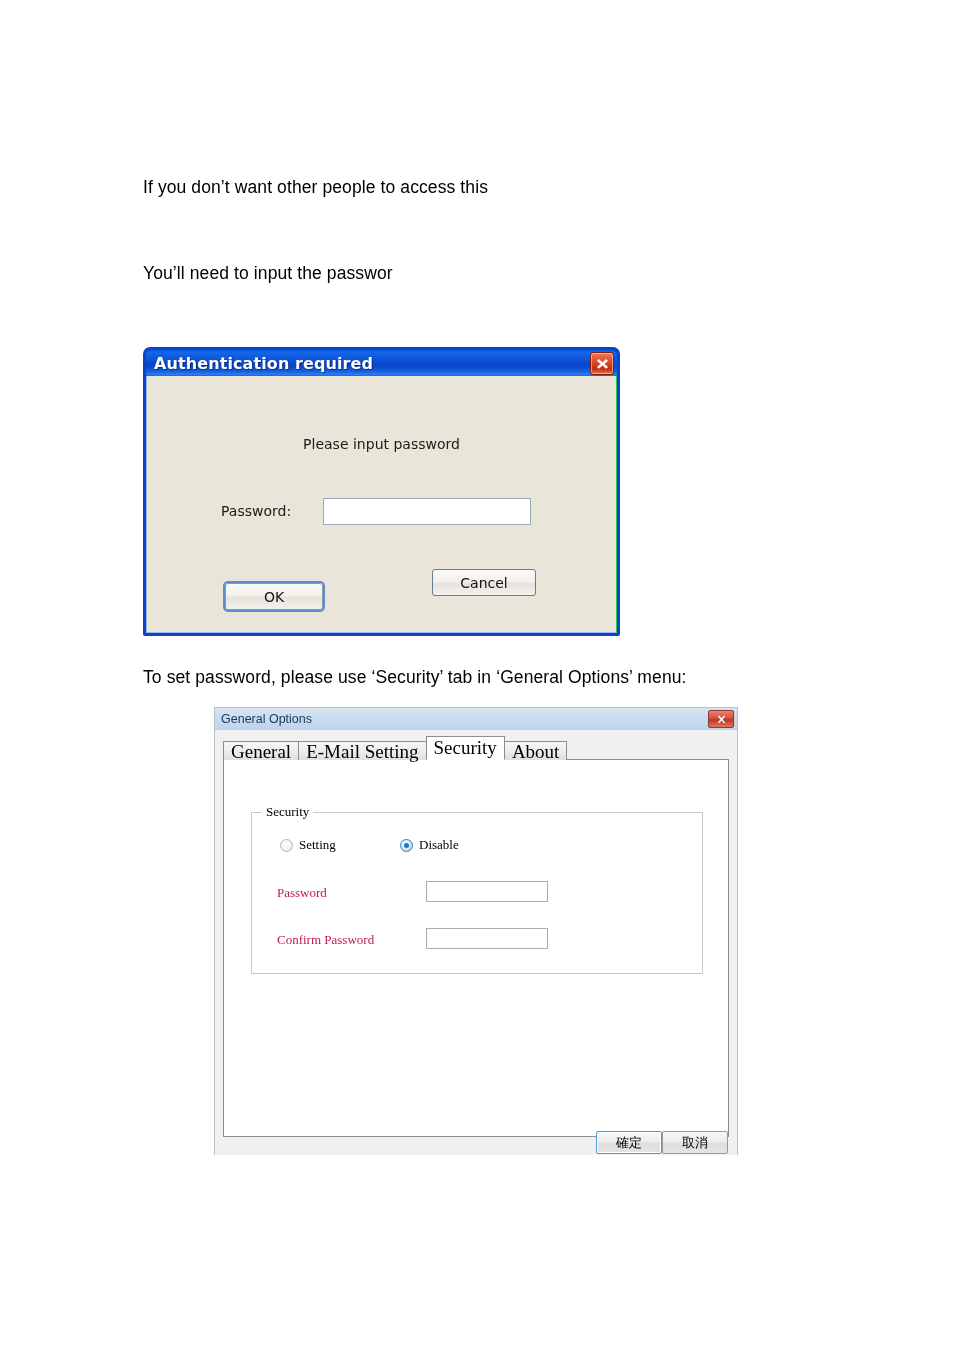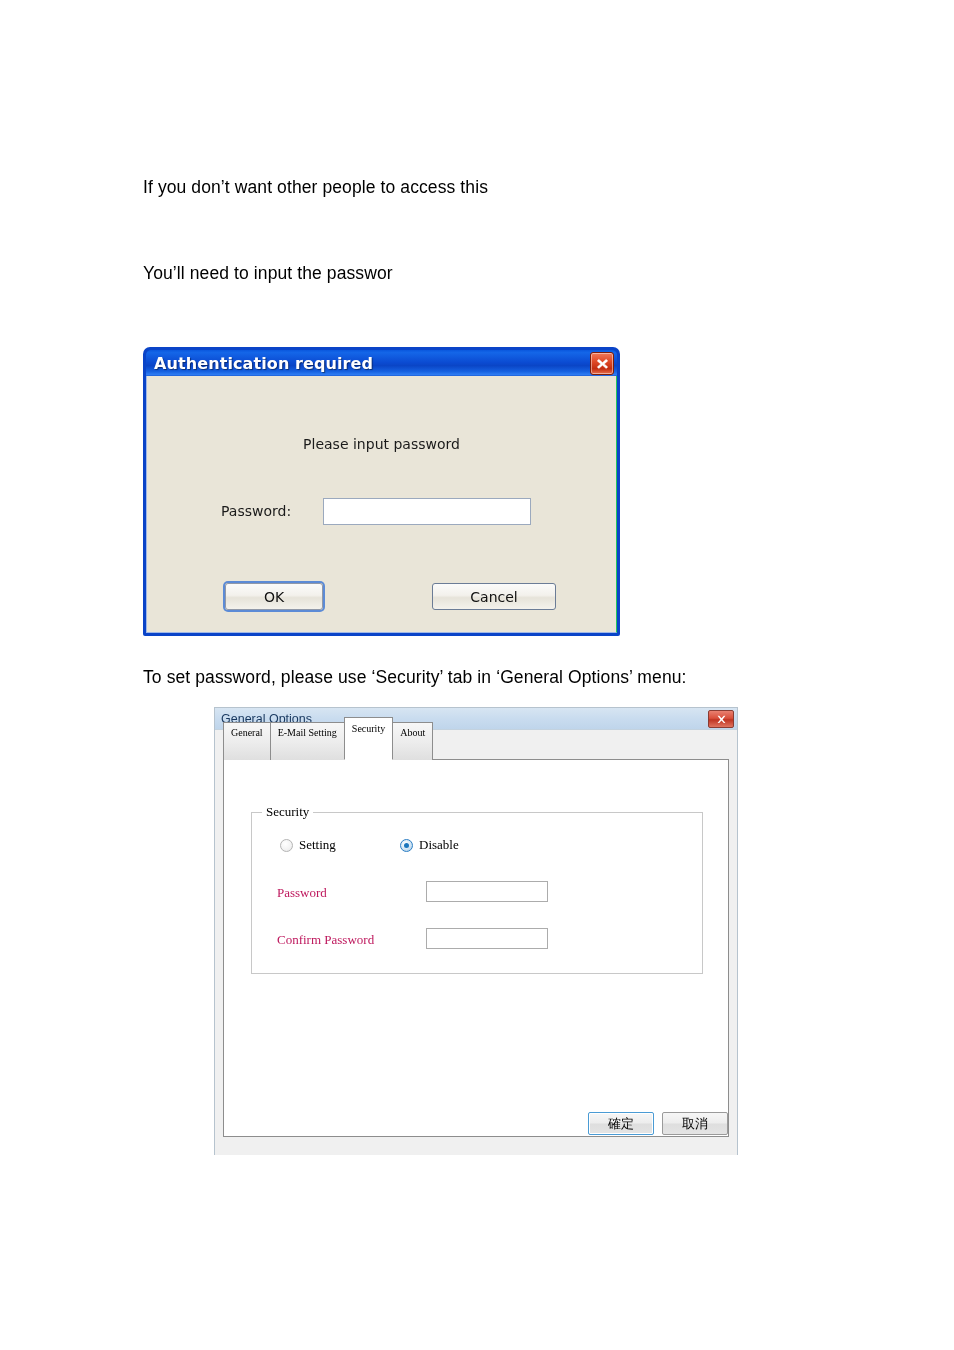--- a/index.html
+++ b/index.html
@@ -145,22 +145,22 @@
   }
   #auth-ok-btn {
     left: 78px;
     top: 207px;
     width: 98px;
     box-shadow: 0 0 0 2px #5C8BD6;
     border-radius: 3px;
   }
   #auth-cancel-btn {
     left: 285px;
-    top: 207px;
-    width: 124px;
+    top: 193px;
+    width: 104px;
     border: 1px solid #6B7C96;
   }
 
   
   #genopt-dialog {
     position: absolute;
     left: 214px;
     top: 707px;
     width: 524px;
     height: 448px;
@@ -208,26 +208,26 @@
     position: absolute;
     left: 8px;
     top: 9px;
     height: 21px;
     display: flex;
     align-items: flex-end;
     z-index: 3;
   }
   .tab {
     font-family: "Liberation Serif", serif;
-    font-size: 10px;
+    font-size: 19px;
     color: #000;
     background: linear-gradient(to bottom, #F7F7F7 0%, #EDEDED 50%, #DFDFDF 100%);
     border: 1px solid #8D8D8D;
     border-bottom: none;
-    padding: 2px 7px 19px 7px;
+    padding: 2px 7px 0 7px;
     height: 16px;
     line-height: 16px;
     box-sizing: content-box;
     margin-right: -1px;
     cursor: pointer;
     position: relative;
     white-space: nowrap;
   }
   .tab.active {
     background: #FFFFFF;
@@ -338,23 +338,23 @@
     outline: none;
     font-family: "Liberation Serif", serif;
     font-size: 13px;
     padding: 0 3px;
     color: #333;
   }
 
   #genopt-footer {
     position: absolute;
     right: 9px;
-    bottom: 20px;
-    display: flex;
-    gap: 8px;
+    bottom: 1px;
+    display: flex;
+    gap: 0;
     z-index: 3;
   }
   .aero-button {
     width: 66px;
     height: 23px;
     background: linear-gradient(to bottom, #F6F6F6 0%, #EDEDED 48%, #DEDEDE 52%, #E4E4E4 100%);
     border: 1px solid #9A9A9A;
     border-radius: 2px;
     font-family: "Liberation Sans", sans-serif;
     font-size: 13px;

